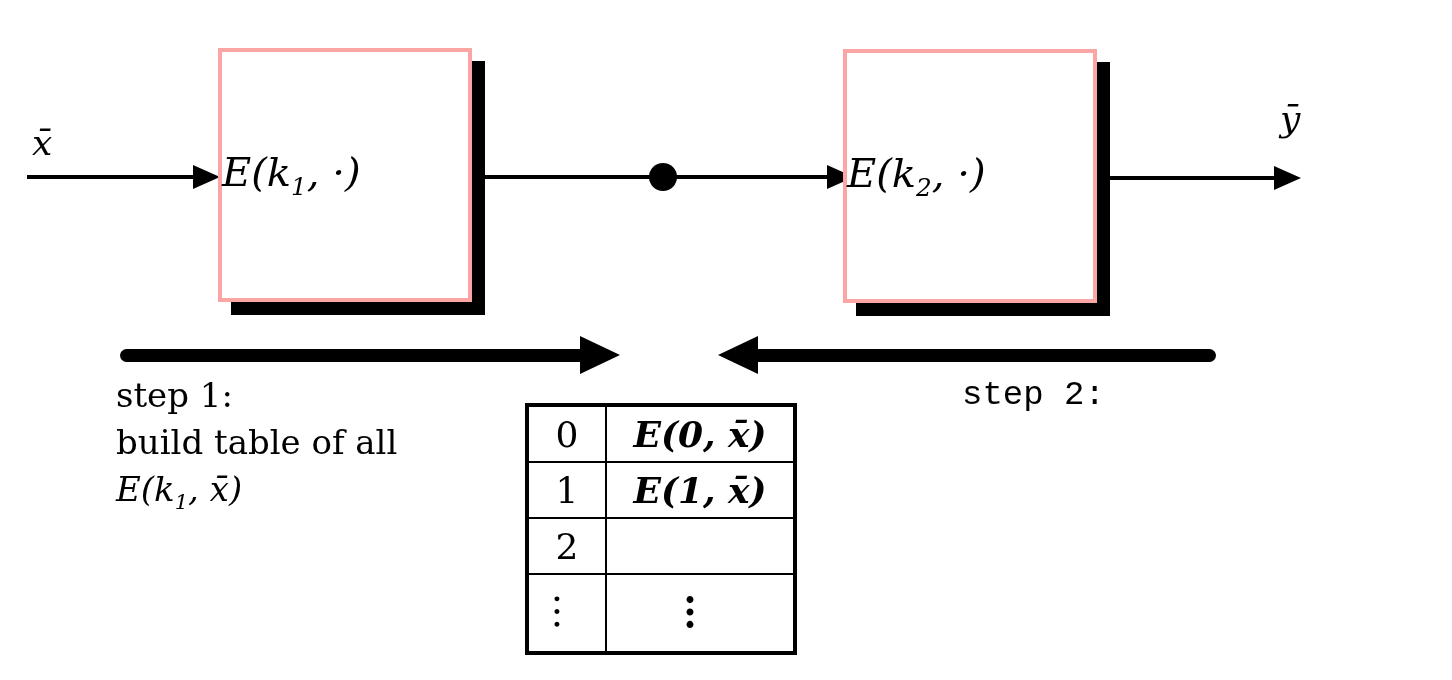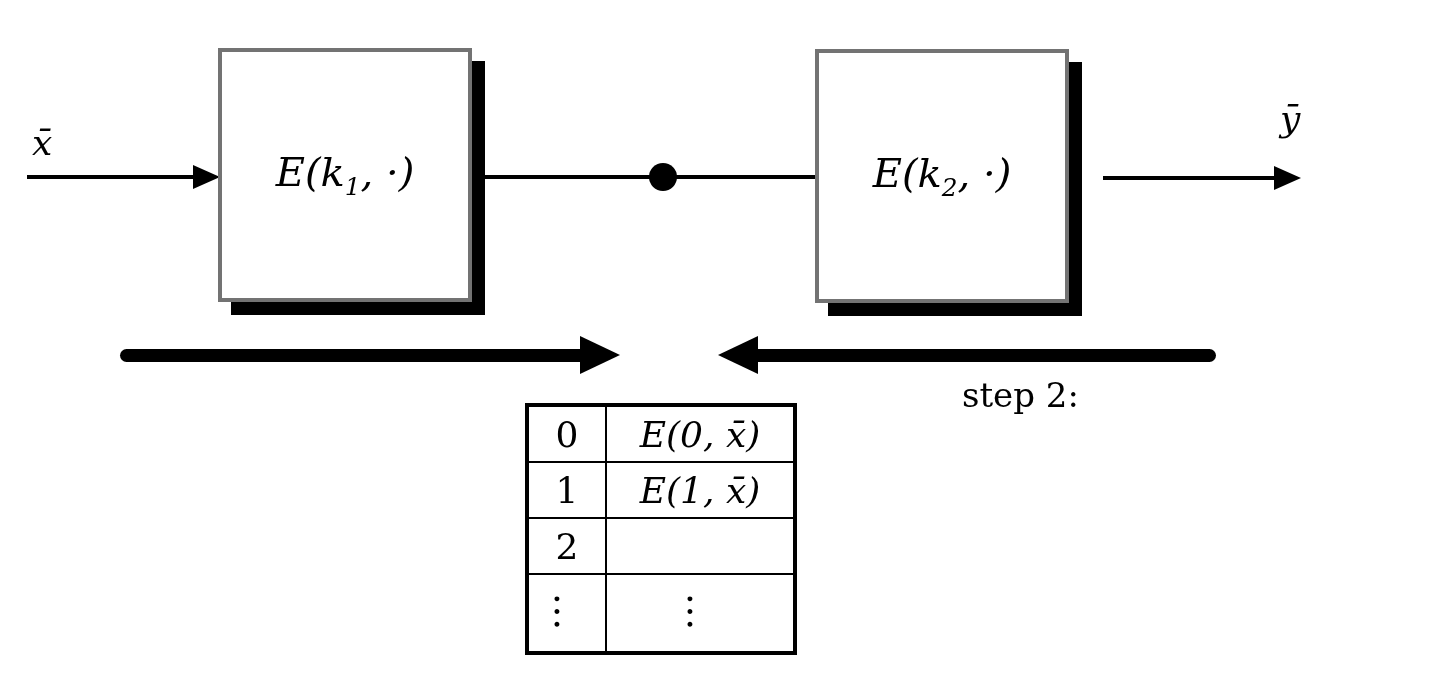--- a/index.html
+++ b/index.html
@@ -12,28 +12,28 @@
     font-family: "DejaVu Serif", "Liberation Serif", serif;
     overflow: hidden;
   }
 
   
   .enc-box {
     position: absolute;
     width: 246px;
     height: 246px;
     background: #ffffff;
-    border: 4px solid #737373;
+    border: 4px solid #fca5a5;
     box-shadow: 13px 13px 0 0 #000000;
     display: flex;
     align-items: center;
-    justify-content: center;
+    justify-content: flex-start;
   }
   #box1 { left: 218px; top: 48px; }
-  #box2 { left: 815px; top: 49px; }
+  #box2 { left: 843px; top: 49px; }
   .math { font-style: italic; }
   .box-label { font-size: 40px; white-space: nowrap; }
   sub { font-size: 0.62em; }
 
   
   .hline { position: absolute; height: 4px; background: #000000; }
   #in-line   { left: 27px;   top: 175px; width: 170px; }
   #mid-line  { left: 476px;  top: 175px; width: 355px; }
   #out-line  { left: 1103px; top: 176px; width: 175px; }
 
@@ -82,21 +82,21 @@
   #bighead-right-arrow { left: 718px; top: 336px; }
 
   
   .step-text {
     position: absolute;
     font-size: 34px;
     line-height: 47px;
     white-space: nowrap;
   }
   #step1-text { left: 116px; top: 372px; }
-  #step2-text { left: 962px; top: 372px; }
+  #step2-text { left: 962px; top: 372px; font-family: Liberation Mono, monospace; }
 
   
   .lookup-table {
     position: absolute;
     left: 525px; top: 403px;
     width: 264px; height: 244px;
     border: 4px solid #000000;
     background: #ffffff;
     display: flex;
     flex-direction: column;
@@ -106,20 +106,21 @@
   .t-row:last-child { border-bottom: none; flex: 1 1 auto; height: auto; }
   .t-key {
     width: 76px; flex: 0 0 auto;
     border-right: 2px solid #000000;
     display: flex; align-items: center; justify-content: center;
   }
   .t-val {
     flex: 1 1 auto;
     display: flex; align-items: center; justify-content: center;
     white-space: nowrap;
+    font-weight: bold;
   }
   .vdots {
     display: inline-block;
     transform: rotate(90deg);
     font-size: 38px;
     letter-spacing: 3px;
     font-style: normal;
   }
 </style>
 </head>
@@ -146,20 +147,25 @@
   <div class="hline" id="out-line"></div>
   <div class="head-right" id="out-head"></div>
   <div class="io-label math" id="lbl-out">ȳ</div>
 
   <div class="thick-shaft" id="shaft-left"></div>
   <div class="bighead-right" id="bighead-left-arrow"></div>
 
   <div class="bighead-left" id="bighead-right-arrow"></div>
   <div class="thick-shaft" id="shaft-right"></div>
 
+  <div class="step-text" id="step1-text">
+    <div>step 1:</div>
+    <div>build table of all</div>
+    <div class="math"><span>E(k</span><sub>1</sub><span>, x̄)</span></div>
+  </div>
 
   <div class="step-text" id="step2-text">
     <div>step 2:</div>
   </div>
 
   <div class="lookup-table">
     <div class="t-row">
       <div class="t-key">0</div>
       <div class="t-val math">E(0, x̄)</div>
     </div>

